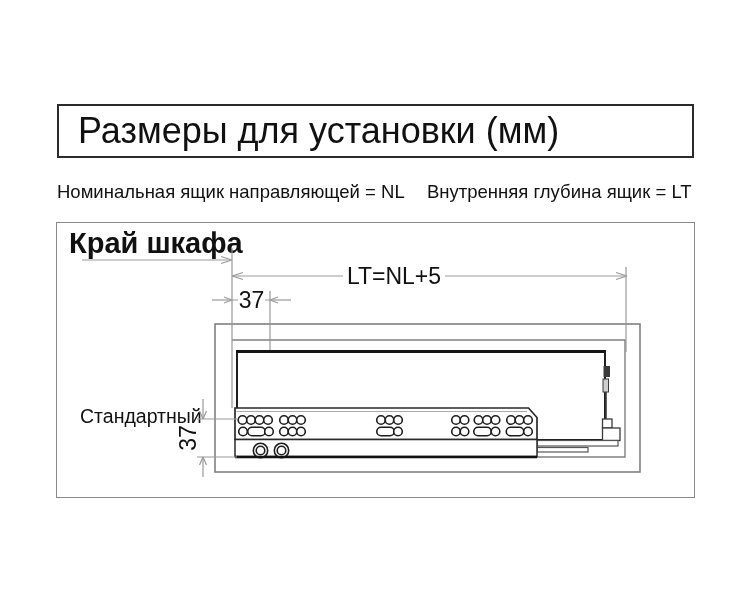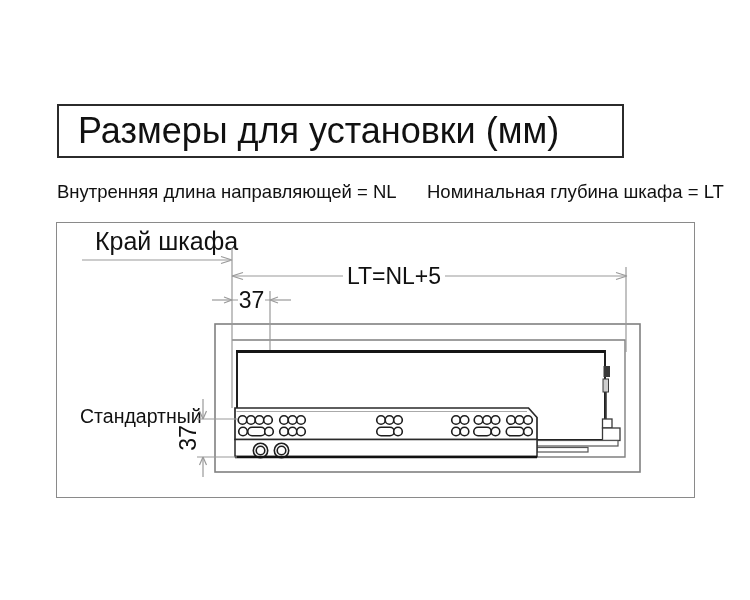--- a/index.html
+++ b/index.html
@@ -1,52 +1,52 @@
 <!DOCTYPE html>
 <html><head>
 <meta charset="utf-8">
 <style>
   html,body{margin:0;padding:0;}
   body{
     width:750px;height:600px;position:relative;background:#ffffff;
     font-family:"Liberation Sans", sans-serif;color:#111;overflow:hidden;
   }
   .title-box{
-    position:absolute;left:57px;top:104px;width:567px;height:54px;
+    position:absolute;left:57px;top:104px;width:637px;height:54px;
     border:2px solid #2b2b2b;box-sizing:border-box;
     display:flex;align-items:center;padding-left:19px;
   }
   .title-box .title{font-size:36px;letter-spacing:0;white-space:nowrap;}
   .legend{position:absolute;top:181px;left:0;width:750px;height:22px;font-size:18.5px;}
   .legend .nl{position:absolute;left:57px;top:0;white-space:nowrap;}
   .legend .lt{position:absolute;left:427px;top:0;white-space:nowrap;}
   .diagram-frame{
     position:absolute;left:56px;top:222px;width:639px;height:276px;
     border:1.3px solid #8a8a8a;box-sizing:border-box;background:#fff;
   }
   .cabinet-edge-label{
-    position:absolute;left:95px;top:227px;font-size:25px;white-space:nowrap;
+    position:absolute;left:69px;top:227px;font-size:29px;white-space:nowrap;font-weight:bold;
   }
   .drawer-label{
     position:absolute;left:80px;top:357px;font-size:19.5px;line-height:23px;white-space:nowrap;margin-top:48px;
   }
   svg.overlay{position:absolute;left:0;top:0;width:750px;height:600px;}
   svg text{font-family:"Liberation Sans", sans-serif;fill:#111;}
   .dim-text{font-size:23px;}
 </style>
 </head>
 <body>
 
 <div class="title-box">
   <span class="title">Размеры для установки (мм)</span>
 </div>
 
 <div class="legend">
-  <span class="nl">Внутренняя длина направляющей = NL</span>
-  <span class="lt">Номинальная глубина шкафа = LT</span>
+  <span class="nl">Номинальная ящик направляющей = NL</span>
+  <span class="lt">Внутренняя глубина ящик = LT</span>
 </div>
 
 <div class="diagram-frame"></div>
 
 <div class="cabinet-edge-label">Край шкафа</div>
 <div class="drawer-label">
   <div>Стандартный</div>
 </div>
 
 <svg class="overlay" viewBox="0 0 750 600">

